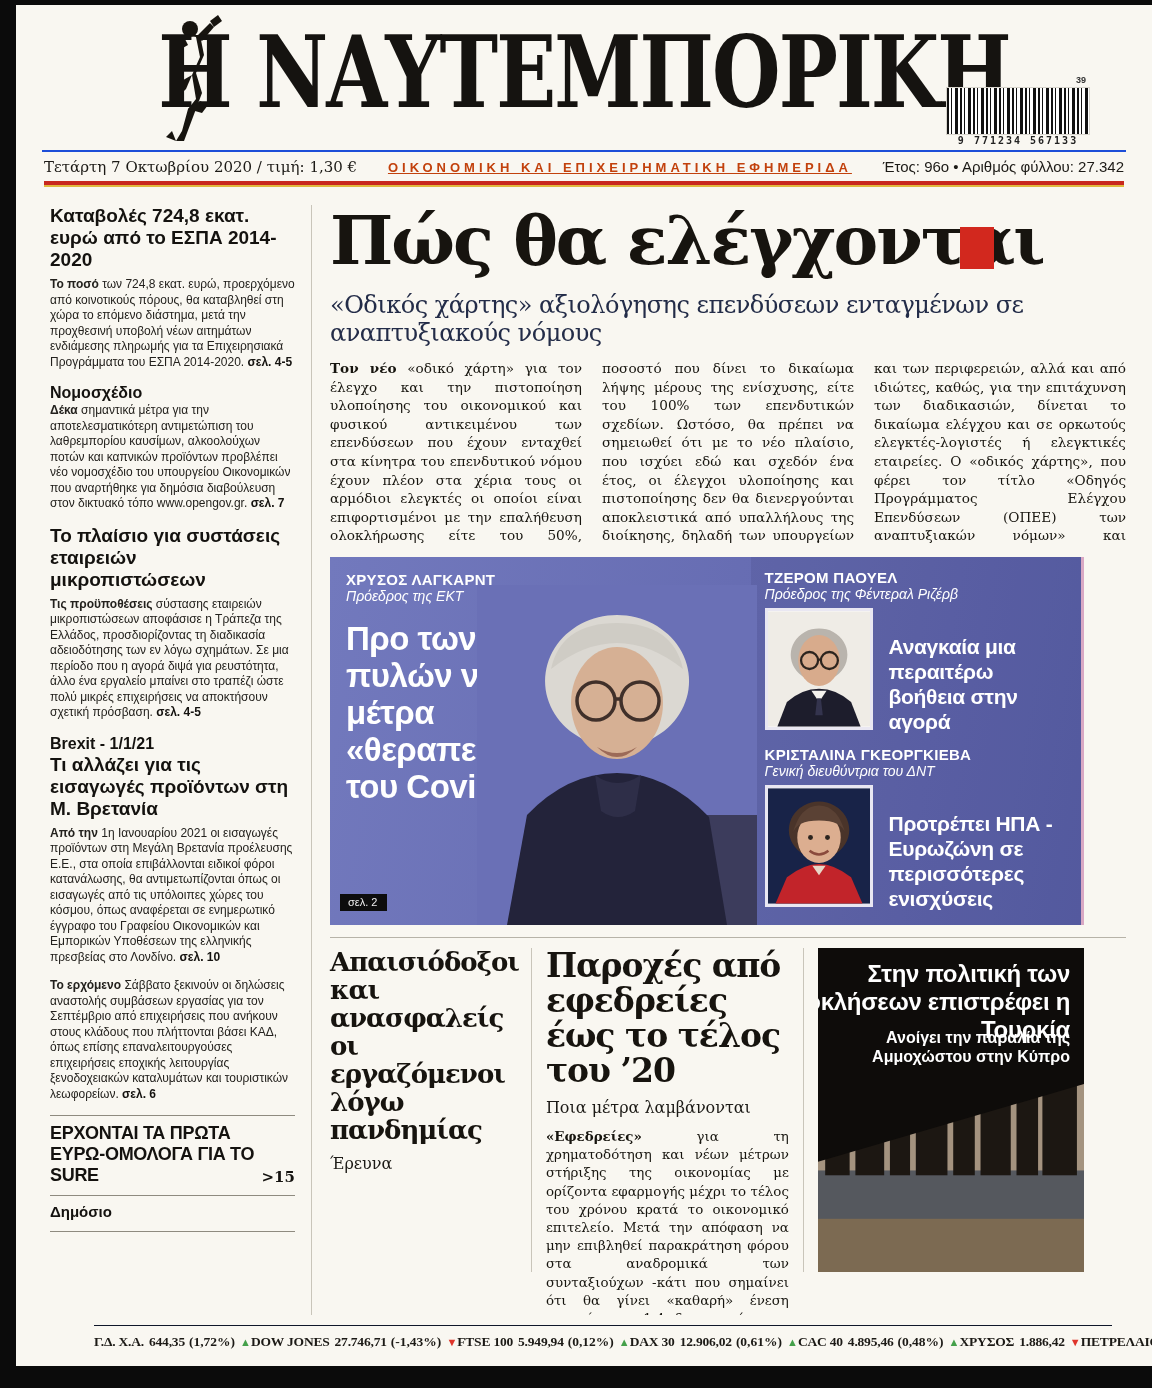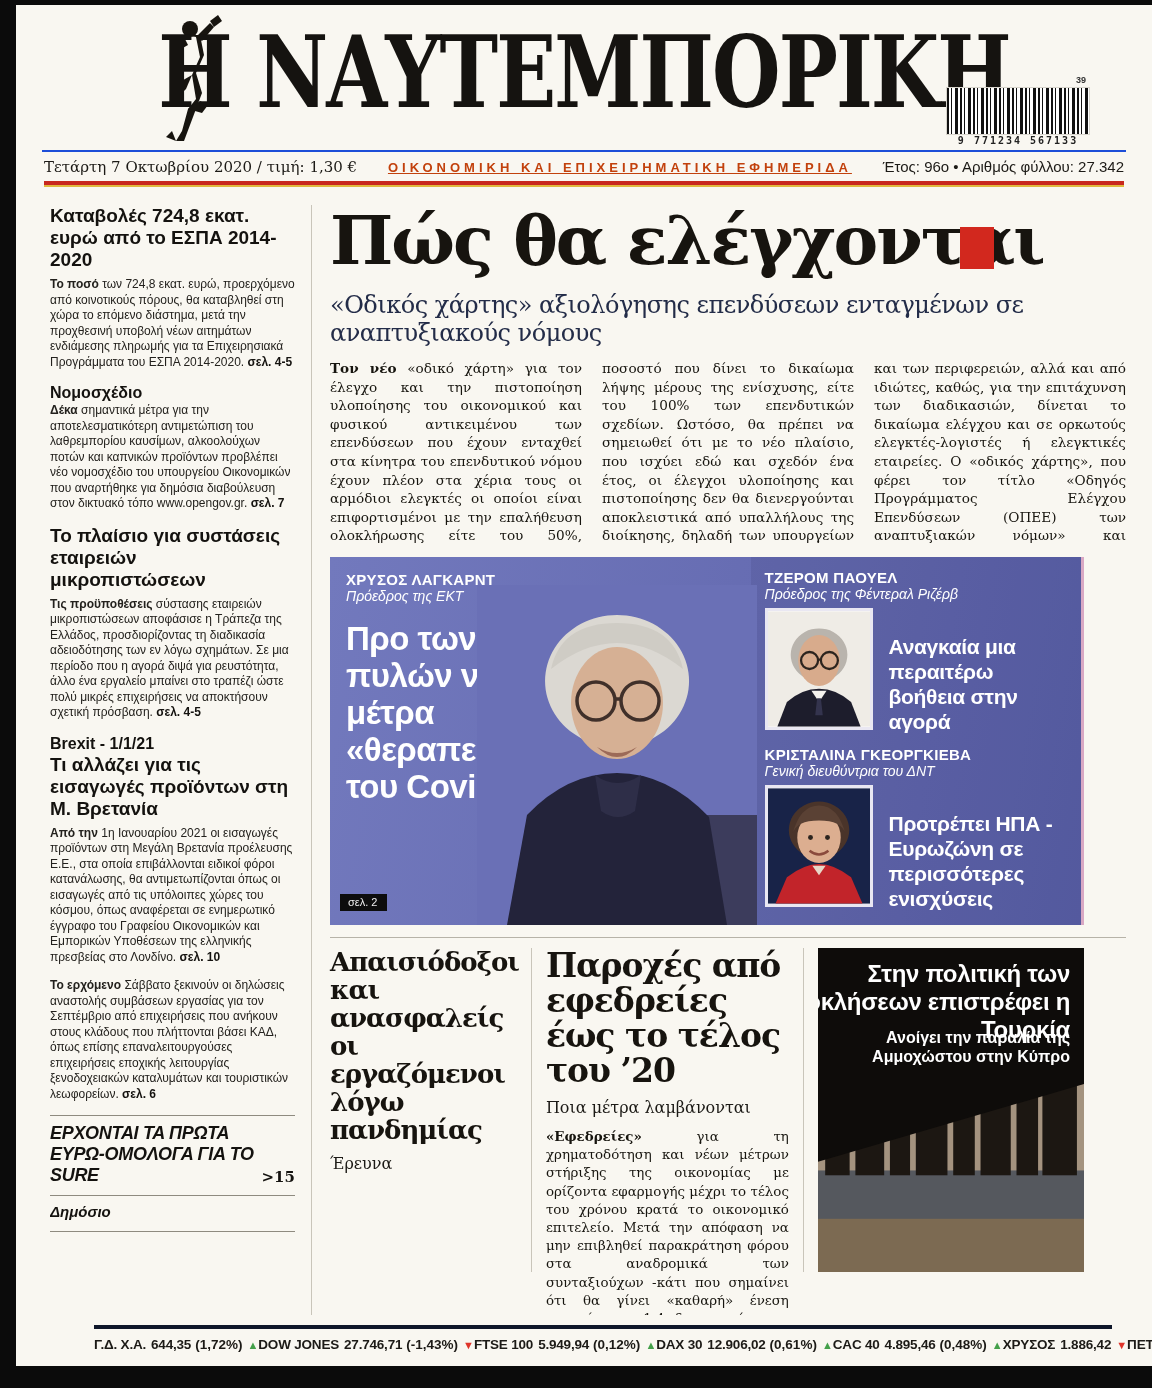--- a/index.html
+++ b/index.html
@@ -33,21 +33,21 @@
 
   
   .sb-item { margin-bottom:13px; }
   .sb-kicker { font-weight:bold; font-size:16px; color:#14120f; line-height:20px; }
   .sb-title { font-weight:bold; font-size:19px; line-height:22px; color:#14120f; margin-bottom:6px; }
   .sb-body { font-size:12px; line-height:15.5px; color:#23211d; }
   .sb-lead { font-weight:bold; }
   .sb-page { font-weight:bold; color:#14120f; }
   .teaser { border-top:1px solid #8f8b80; padding:7px 0 9px 0; display:flex; align-items:flex-end; }
   .teaser:last-child { border-bottom:1px solid #8f8b80; }
-  .teaser-text { flex:1;font-style:italic; }
+  .teaser-text { flex:1; }
   .teaser-kicker { font-weight:bold; font-size:15px; color:#14120f; margin-bottom:2px; }
   .teaser-title { font-weight:bold; font-size:18px; line-height:21px; color:#14120f; letter-spacing:-0.3px; }
   .teaser-page { font-family:"DejaVu Serif", serif; font-weight:bold; font-size:15px; color:#14120f; padding-left:6px; }
 
   
   .headline { font-family:"DejaVu Serif", serif; font-weight:bold; color:#17140f;
               font-size:67px; line-height:72px; letter-spacing:-2px; }
   .red-box { position:absolute; top:22px; right:132px; width:34px; height:42px; background:#d2281e; }
   .deck { font-family:"DejaVu Serif", serif; font-size:24px; color:#232c48; margin:14px 0 12px 0; letter-spacing:-0.5px; }
   .lead-body { column-count:3; column-gap:20px; font-family:"DejaVu Serif", serif;
@@ -88,21 +88,21 @@
   .varosha-svg { position:absolute; inset:0; width:100%; height:100%; }
   .tk-flap { position:absolute; inset:0; background:#0e0c0a;
              clip-path:polygon(0 0, 100% 0, 100% 42%, 0 66%); }
   .tk-headline { position:absolute; top:12px; right:14px; width:330px; text-align:right;
                  font-weight:bold; font-size:24px; line-height:28px; color:#fff; letter-spacing:-0.3px; }
   .tk-sub { position:absolute; top:80px; right:14px; width:210px; text-align:right;
             font-weight:bold; font-size:16px; line-height:19px; color:#fff; }
 
   
   .ticker { display:flex; justify-content:space-between; align-items:center;
-            border-top:4px solid #0f172a; margin:10px 40px 0 78px; padding:8px 0 0 0; }
+            border-top:1px solid #0f172a; margin:10px 40px 0 78px; padding:8px 0 0 0;font-family:Liberation Serif, serif; }
   .tk-item { display:flex; align-items:center; white-space:nowrap; }
   .tk-label { font-weight:bold; font-size:13.5px; color:#1c1a16; letter-spacing:-0.2px; }
   .tk-val { font-weight:bold; font-size:13.5px; color:#1c1a16; margin-left:5px; letter-spacing:-0.2px; }
   .tk-chg { font-weight:bold; font-size:13.5px; color:#1c1a16; margin-left:4px; }
   .arrow { font-size:11px; margin-left:5px; }
   .arrow.up { color:#44a04a; }
   .arrow.down { color:#df352b; }
 </style>
 </head>
 <body>

